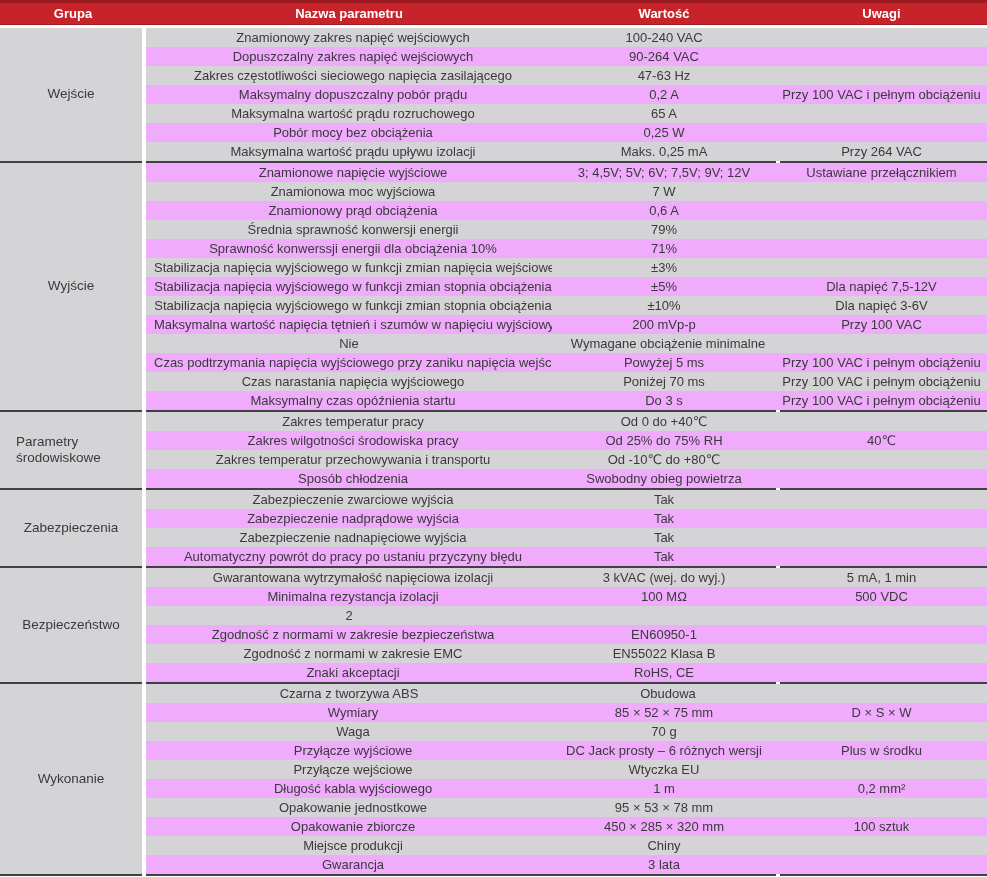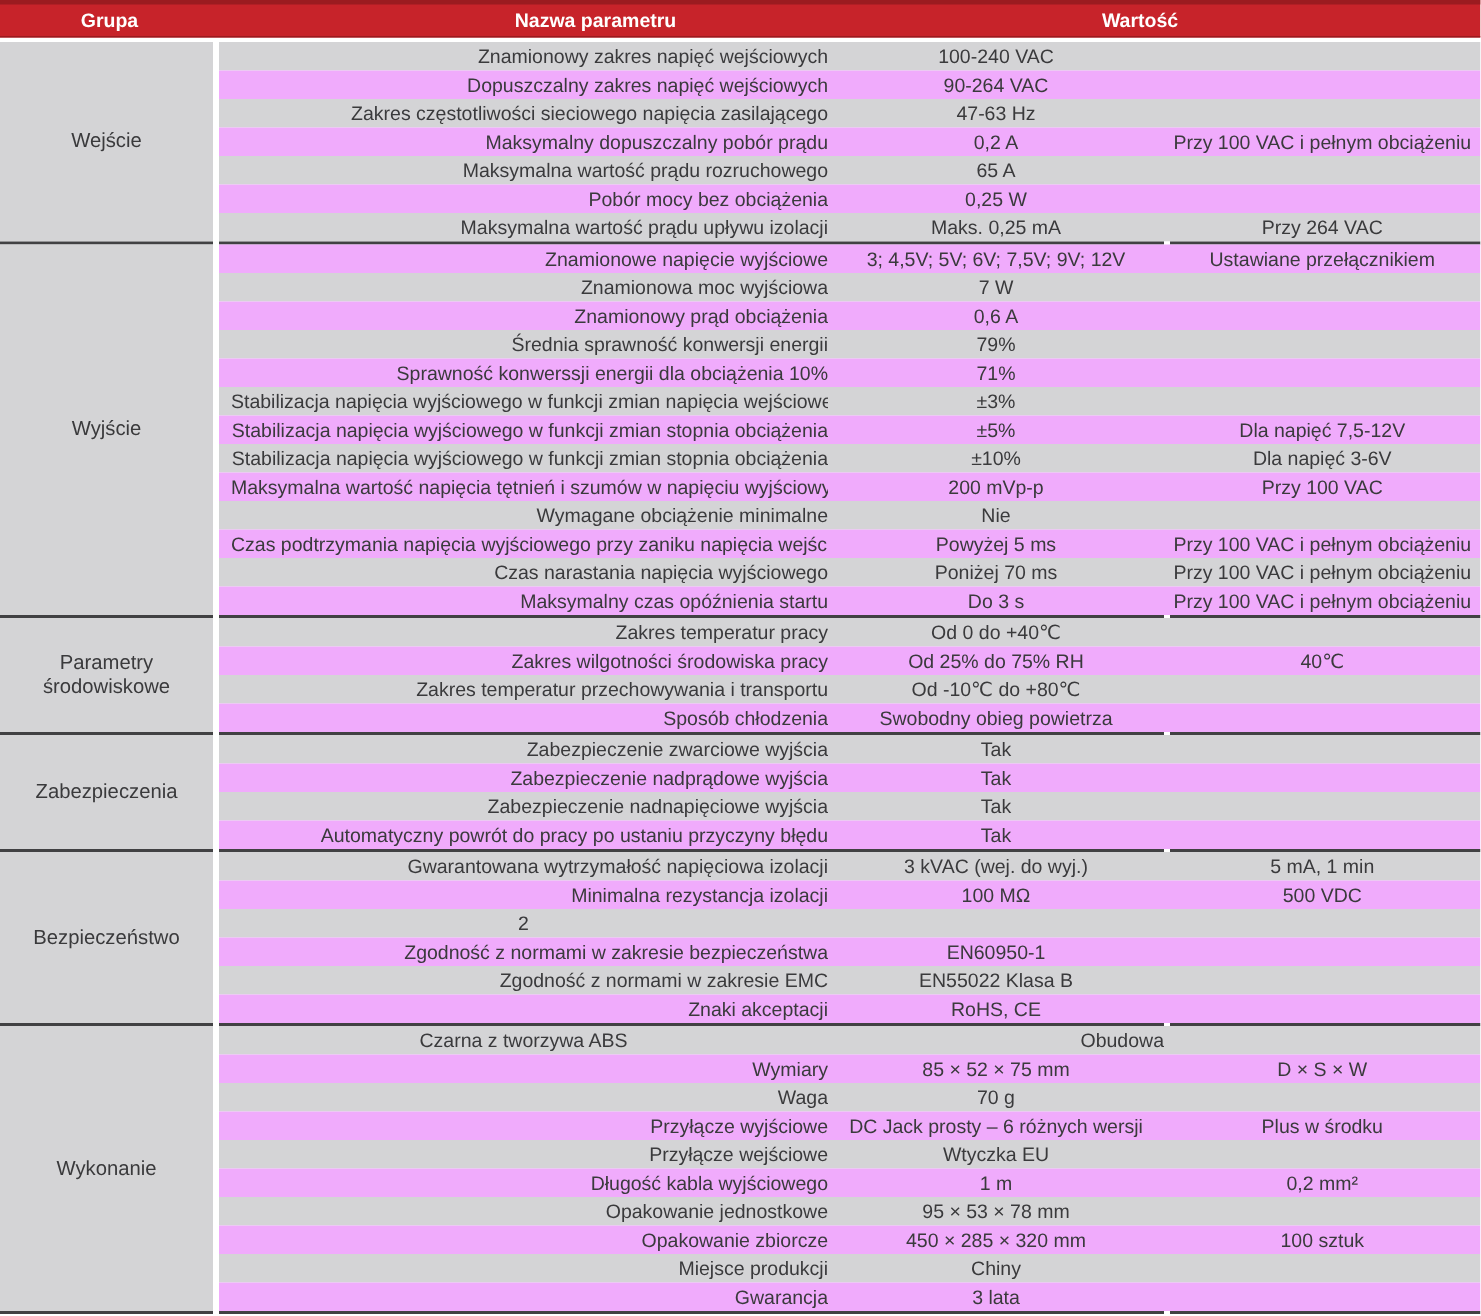--- a/index.html
+++ b/index.html
@@ -6,38 +6,38 @@
   body{width:987px;font-family:"Liberation Sans","DejaVu Sans",sans-serif;
        -webkit-font-smoothing:antialiased;}
   .spec-table{width:987px;}
 
   
   .header{display:grid;grid-template-columns:146px 406px 224px 211px;
           align-items:center;height:21px;background:var(--header-bg);
           border-top:3px solid var(--header-border);
           border-bottom:1px solid var(--header-border);
           color:#ffffff;font-weight:bold;font-size:13px;text-align:center;
-          margin-bottom:3px;gap:48px;}
+          margin-bottom:3px;}
   .hcell{line-height:21px;}
 
   
   .group{display:grid;grid-template-columns:142px 4px 1fr;}
   .glabel{background:var(--row-alt-bg);display:flex;align-items:center;
-          justify-content:center;text-align:center;font-size:13.5px;
+          justify-content:center;font-size:13.5px;
           color:var(--text);padding:0 16px;line-height:1.2;}
   .ggap{background:#ffffff;}
   .grows{display:block;}
 
   
   .prow{display:grid;grid-template-columns:406px 224px 1fr;height:19px;
         align-items:center;font-size:13px;color:var(--text);}
   .prow.gray{background:var(--row-alt-bg);}
   .prow.white{background:#f0abfc;}
   .cell{white-space:nowrap;overflow:hidden;line-height:19px;}
-  .pname{padding-left:8px;text-align:right;}
+  .pname{padding-left:8px;text-align:center;}
   .pval,.pnote{text-align:center;}
 
   
   .sep{display:grid;grid-template-columns:142px 4px 630px 4px 1fr;height:2px;}
   .sd{background:var(--separator);}
   .sw{background:#ffffff;}
 </style>
 </head>
 <body>
 
@@ -140,22 +140,22 @@
             <div class="cell pname">Stabilizacja napięcia wyjściowego w funkcji zmian stopnia obciążenia</div>
             <div class="cell pval">±10%</div>
             <div class="cell pnote">Dla napięć 3-6V</div>
           </div>
           <div class="prow white">
             <div class="cell pname">Maksymalna wartość napięcia tętnień i szumów w napięciu wyjściowym</div>
             <div class="cell pval">200 mVp-p</div>
             <div class="cell pnote">Przy 100 VAC</div>
           </div>
           <div class="prow gray">
+            <div class="cell pval">Nie</div>
             <div class="cell pname">Wymagane obciążenie minimalne</div>
-            <div class="cell pval">Nie</div>
             <div class="cell pnote"></div>
           </div>
           <div class="prow white">
             <div class="cell pname">Czas podtrzymania napięcia wyjściowego przy zaniku napięcia wejściowego</div>
             <div class="cell pval">Powyżej 5 ms</div>
             <div class="cell pnote">Przy 100 VAC i pełnym obciążeniu</div>
           </div>
           <div class="prow gray">
             <div class="cell pname">Czas narastania napięcia wyjściowego</div>
             <div class="cell pval">Poniżej 70 ms</div>

